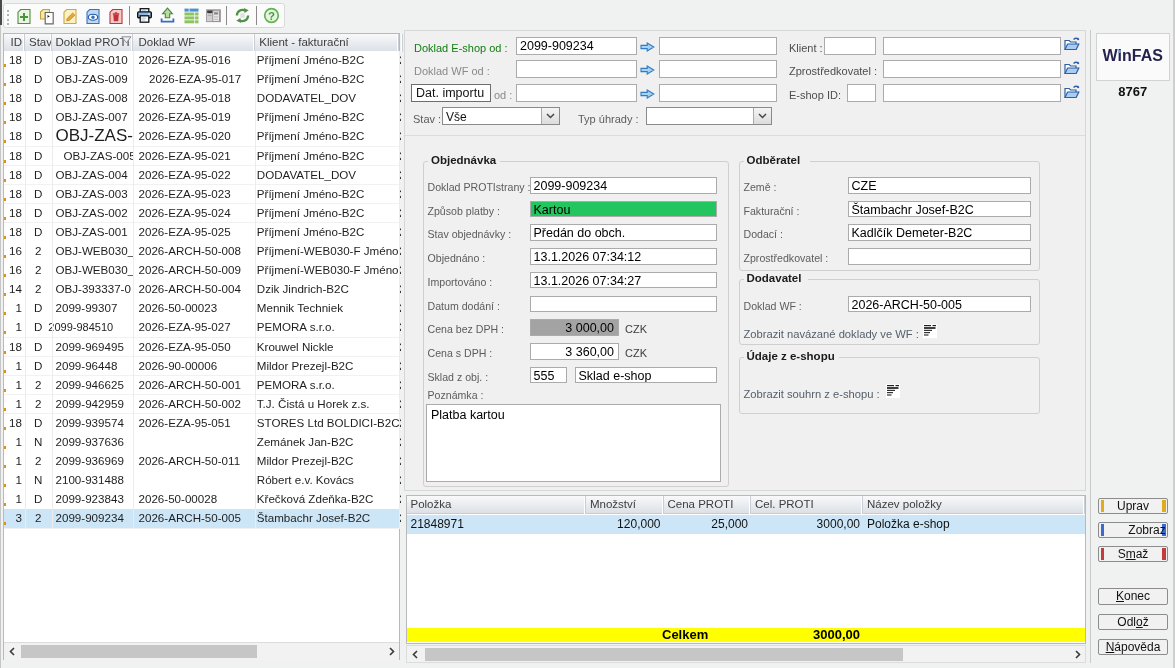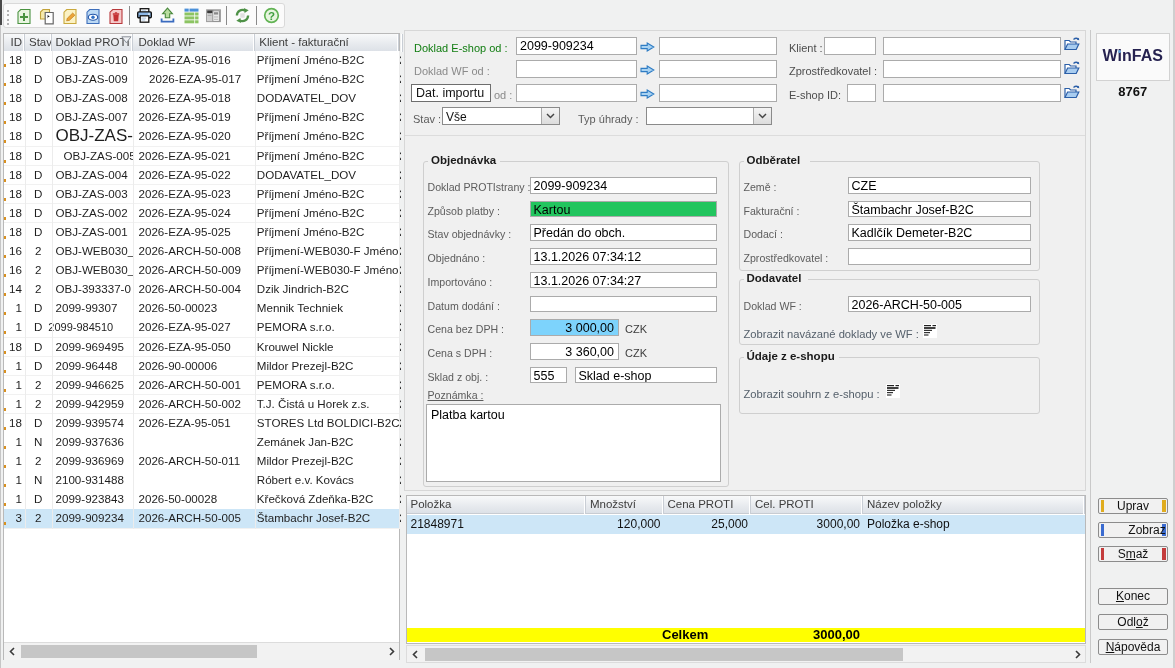--- a/index.html
+++ b/index.html
@@ -447,29 +447,29 @@
 <div style="position:absolute;left:529.5px;top:200.72px;width:187px;height:16.5px;background:#22c55e;border:1px solid #ababab;font-size:12.5px;line-height:16.5px;padding-left:3px;white-space:nowrap;overflow:hidden;box-sizing:border-box;">Kartou</div>
 <div style="position:absolute;left:427.5px;top:227.44px;color:#5c5c5c;font-size:10.6px;line-height:14px;white-space:nowrap;">Stav objednávky :</div>
 <div style="position:absolute;left:529.5px;top:224.44px;width:187px;height:16.5px;background:#fff;border:1px solid #ababab;font-size:12.5px;line-height:16.5px;padding-left:3px;white-space:nowrap;overflow:hidden;box-sizing:border-box;">Předán do obch.</div>
 <div style="position:absolute;left:427.5px;top:251.16px;color:#5c5c5c;font-size:10.6px;line-height:14px;white-space:nowrap;">Objednáno :</div>
 <div style="position:absolute;left:529.5px;top:248.16px;width:187px;height:16.5px;background:#fff;border:1px solid #ababab;font-size:12.5px;line-height:16.5px;padding-left:3px;white-space:nowrap;overflow:hidden;box-sizing:border-box;">13.1.2026 07:34:12</div>
 <div style="position:absolute;left:427.5px;top:274.88px;color:#5c5c5c;font-size:10.6px;line-height:14px;white-space:nowrap;">Importováno :</div>
 <div style="position:absolute;left:529.5px;top:271.88px;width:187px;height:16.5px;background:#fff;border:1px solid #ababab;font-size:12.5px;line-height:16.5px;padding-left:3px;white-space:nowrap;overflow:hidden;box-sizing:border-box;">13.1.2026 07:34:27</div>
 <div style="position:absolute;left:427.5px;top:298.6px;color:#5c5c5c;font-size:10.6px;line-height:14px;white-space:nowrap;">Datum dodání :</div>
 <div style="position:absolute;left:529.5px;top:295.6px;width:187px;height:16.5px;background:#fff;border:1px solid #ababab;font-size:12.5px;line-height:16.5px;padding-left:3px;white-space:nowrap;overflow:hidden;box-sizing:border-box;"></div>
 <div style="position:absolute;left:427.5px;top:322.32px;color:#5c5c5c;font-size:10.6px;line-height:14px;white-space:nowrap;">Cena bez DPH :</div>
-<div style="position:absolute;left:529.5px;top:319.32px;width:89.5px;height:16.5px;background:#7dd3fc;border:1px solid #ababab;font-size:12.5px;line-height:16.5px;padding-left:3px;white-space:nowrap;overflow:hidden;box-sizing:border-box;text-align:right;padding-right:4px;">3 000,00</div>
+<div style="position:absolute;left:529.5px;top:319.32px;width:89.5px;height:16.5px;background:#a3a3a3;border:1px solid #ababab;font-size:12.5px;line-height:16.5px;padding-left:3px;white-space:nowrap;overflow:hidden;box-sizing:border-box;text-align:right;padding-right:4px;">3 000,00</div>
 <div style="position:absolute;left:625px;top:322.32px;color:#3d3d3d;font-size:11px;line-height:14px;white-space:nowrap;">CZK</div>
 <div style="position:absolute;left:427.5px;top:346.03999999999996px;color:#5c5c5c;font-size:10.6px;line-height:14px;white-space:nowrap;">Cena s DPH :</div>
 <div style="position:absolute;left:529.5px;top:343.03999999999996px;width:89.5px;height:16.5px;background:#fff;border:1px solid #ababab;font-size:12.5px;line-height:16.5px;padding-left:3px;white-space:nowrap;overflow:hidden;box-sizing:border-box;text-align:right;padding-right:4px;">3 360,00</div>
 <div style="position:absolute;left:625px;top:346.03999999999996px;color:#3d3d3d;font-size:11px;line-height:14px;white-space:nowrap;">CZK</div>
 <div style="position:absolute;left:427.5px;top:369.76px;color:#5c5c5c;font-size:10.6px;line-height:14px;white-space:nowrap;">Sklad z obj. :</div>
 <div style="position:absolute;left:529.5px;top:366.76px;width:37px;height:16.5px;background:#fff;border:1px solid #ababab;font-size:12.5px;line-height:16.5px;padding-left:3px;white-space:nowrap;overflow:hidden;box-sizing:border-box;">555</div>
 <div style="position:absolute;left:574.5px;top:366.76px;width:142px;height:16.5px;background:#fff;border:1px solid #ababab;font-size:12.5px;line-height:16.5px;padding-left:3px;white-space:nowrap;overflow:hidden;box-sizing:border-box;">Sklad e-shop</div>
-<div style="position:absolute;left:427.5px;top:388px;color:#5c5c5c;font-size:10.6px;line-height:14px;white-space:nowrap;text-decoration:underline;">Poznámka :</div>
+<div style="position:absolute;left:427.5px;top:388px;color:#5c5c5c;font-size:10.6px;line-height:14px;white-space:nowrap;">Poznámka :</div>
 <div style="position:absolute;left:426px;top:404px;width:295px;height:78px;background:#fff;border:1px solid #ababab;font-size:12.5px;padding:3px 4px;">Platba kartou</div>
 <div style="position:absolute;left:738.5px;top:161px;width:301px;height:110px;border:1px solid #cfcfcf;border-radius:3px;"></div>
 <div style="position:absolute;left:743.5px;top:154px;width:66px;height:13px;background:#f0f0f0;font-size:11.5px;font-weight:bold;color:#1a1a1a;line-height:13px;padding:0 3px;white-space:nowrap;">Odběratel</div>
 <div style="position:absolute;left:743.5px;top:180px;color:#5c5c5c;font-size:10.6px;line-height:14px;white-space:nowrap;">Země :</div>
 <div style="position:absolute;left:847.5px;top:177px;width:183.5px;height:16.5px;background:#fff;border:1px solid #ababab;font-size:12.5px;line-height:16.5px;padding-left:3px;white-space:nowrap;overflow:hidden;box-sizing:border-box;">CZE</div>
 <div style="position:absolute;left:743.5px;top:203.7px;color:#5c5c5c;font-size:10.6px;line-height:14px;white-space:nowrap;">Fakturační :</div>
 <div style="position:absolute;left:847.5px;top:200.7px;width:183.5px;height:16.5px;background:#fff;border:1px solid #ababab;font-size:12.5px;line-height:16.5px;padding-left:3px;white-space:nowrap;overflow:hidden;box-sizing:border-box;">Štambachr Josef-B2C</div>
 <div style="position:absolute;left:743.5px;top:227.4px;color:#5c5c5c;font-size:10.6px;line-height:14px;white-space:nowrap;">Dodací :</div>
 <div style="position:absolute;left:847.5px;top:224.4px;width:183.5px;height:16.5px;background:#fff;border:1px solid #ababab;font-size:12.5px;line-height:16.5px;padding-left:3px;white-space:nowrap;overflow:hidden;box-sizing:border-box;">Kadlčík Demeter-B2C</div>
 <div style="position:absolute;left:743.5px;top:251.1px;color:#5c5c5c;font-size:10.6px;line-height:14px;white-space:nowrap;">Zprostředkovatel :</div>

